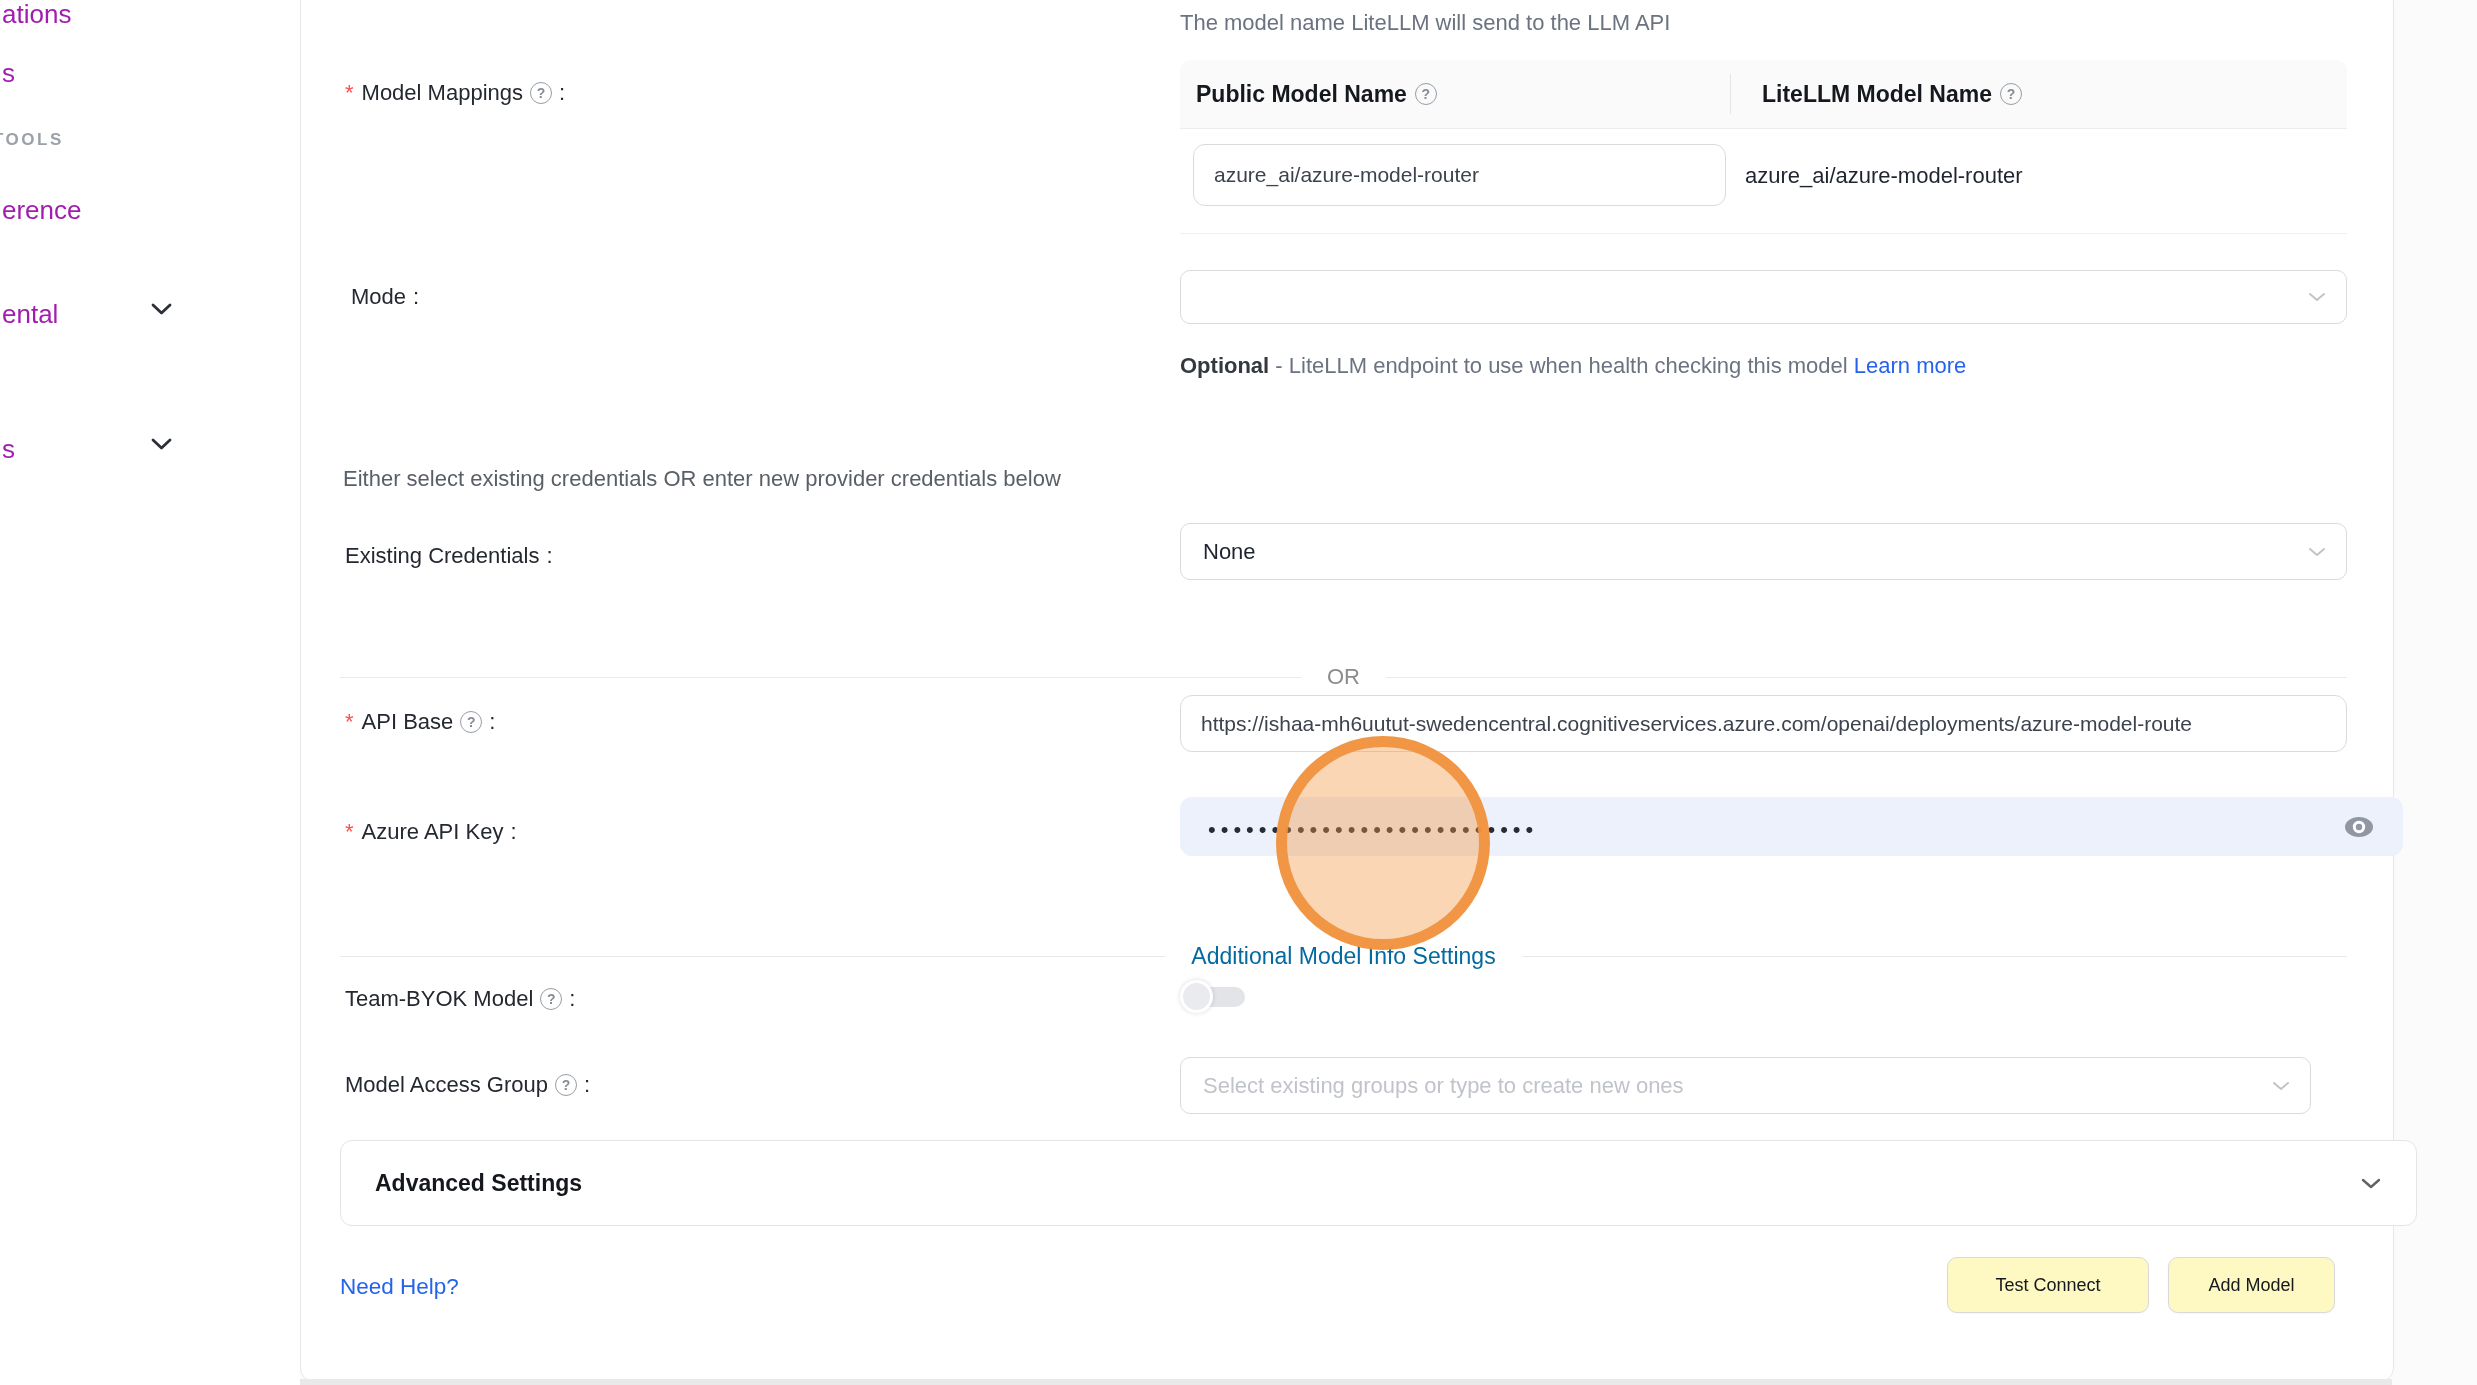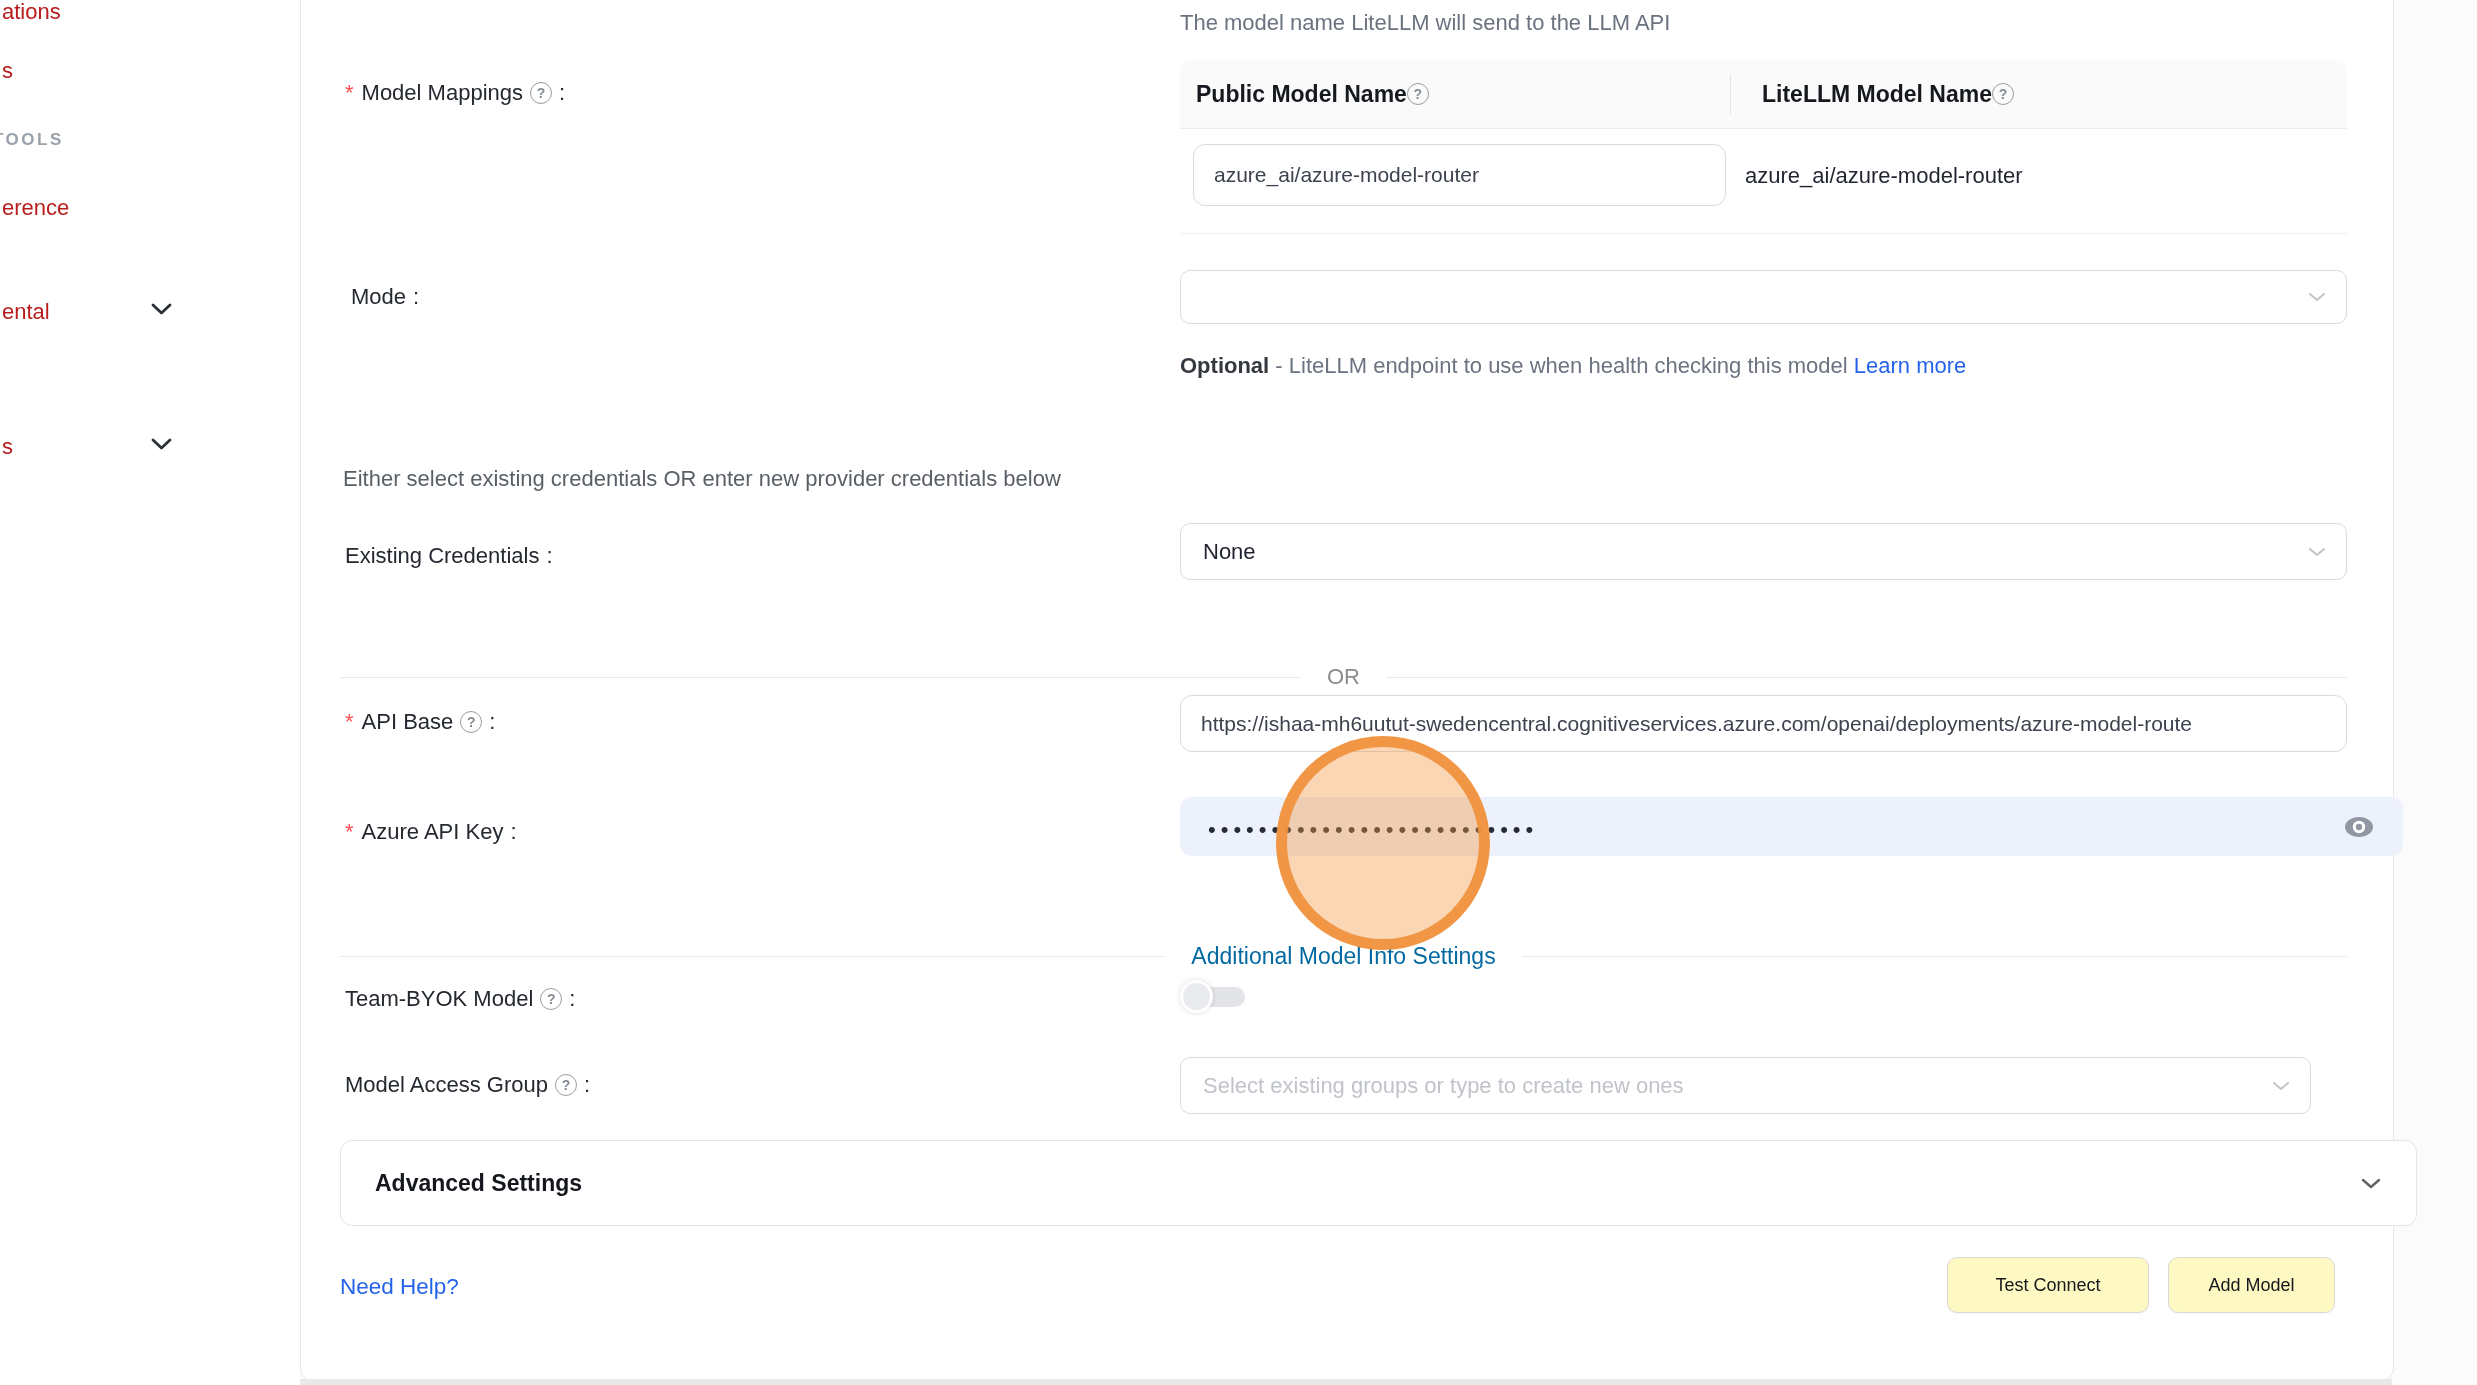--- a/index.html
+++ b/index.html
@@ -6,21 +6,21 @@
   body{
     font-family:"Liberation Sans","DejaVu Sans",sans-serif;
     background:#fbfbfb;
     -webkit-font-smoothing:antialiased;
   }
   #page{position:relative;width:2477px;height:1385px;overflow:hidden;background:#fbfbfb;}
   .abs{position:absolute;box-sizing:border-box;}
 
   
   #sidebar{position:absolute;left:0;top:0;width:300px;height:1385px;background:#ffffff;}
-  .side-item{position:absolute;font-size:22px;font-weight:500;color:#b91c1c;white-space:nowrap;cursor:pointer;}
+  .side-item{position:absolute;font-size:26px;font-weight:500;color:#a21caf;white-space:nowrap;cursor:pointer;}
   .side-section{position:absolute;font-size:17px;font-weight:600;letter-spacing:2.5px;color:#9aa1ab;white-space:nowrap;}
 
   
   #card{position:absolute;left:300px;top:-12px;width:2092px;height:1392px;background:#ffffff;
         border:1px solid #e7e7e7;border-radius:14px;}
   #below-card{position:absolute;left:300px;top:1379px;width:2092px;height:6px;background:#e9e9e9;}
 
   .hint{font-size:22px;color:#6b7280;}
   .label-row{display:flex;align-items:center;gap:7px;font-size:22px;color:#24282f;white-space:nowrap;}
   .req{color:#ff4d4f;font-size:22px;margin-right:1px;}
@@ -39,21 +39,21 @@
 
   .divider{display:flex;align-items:center;color:#8c8c8c;font-size:22px;margin-top:32px;}
   .divider .dline{flex:1;height:1px;background:#e9e9e9;}
   .divider .dtext{margin:0 26px;white-space:nowrap;}
   .divider.sub .dtext{color:#0369a1;font-size:23px;}
 
   
   #mm-table{position:absolute;left:1180px;top:60px;width:1167px;}
   #mm-head{display:flex;background:#fafafa;border-bottom:1px solid #ececec;border-radius:10px 10px 0 0;
            height:68px;align-items:center;}
-  .mm-th{display:flex;align-items:center;font-size:23px;font-weight:700;color:#15181d;padding-left:16px;}
+  .mm-th{display:flex;align-items:center;gap:8px;font-size:23px;font-weight:700;color:#15181d;padding-left:16px;}
   #mm-col-div{position:absolute;left:550px;top:14px;width:1px;height:40px;background:#e4e4e4;}
   #mm-row{position:relative;height:104px;border-bottom:1px solid #f0f0f0;}
   #mm-value{font-size:22px;color:#1f2430;}
 
   .btn{background:#fef9c3;border:1.5px solid #d9d9d9;border-radius:10px;display:flex;align-items:center;
        justify-content:center;font-size:18px;font-weight:500;color:#15181d;cursor:pointer;
        box-shadow:0 1px 2px rgba(0,0,0,0.04);}
   a.link{color:#2563eb;text-decoration:none;cursor:pointer;}
 
   

